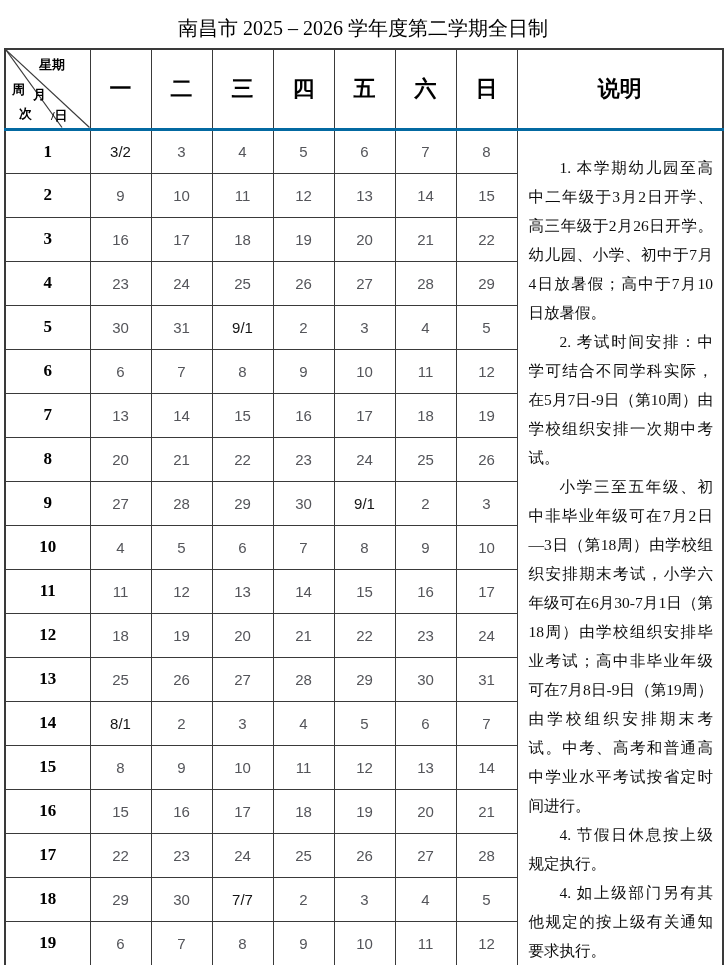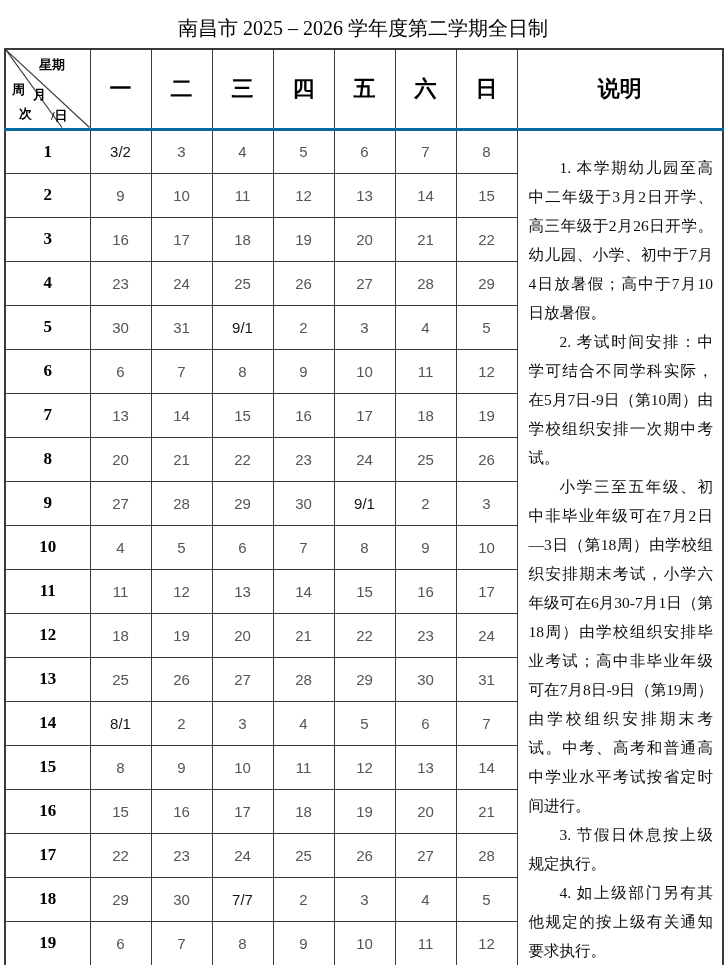--- a/index.html
+++ b/index.html
@@ -137,21 +137,21 @@
           <td class="date">3</td>
           <td class="date">4</td>
           <td class="date">5</td>
           <td class="date">6</td>
           <td class="date">7</td>
           <td class="date">8</td>
           <td class="notes-cell" rowspan="19">
             <p>1. 本学期幼儿园至高中二年级于3月2日开学、高三年级于2月26日开学。幼儿园、小学、初中于7月4日放暑假；高中于7月10日放暑假。</p>
             <p>2. 考试时间安排：中学可结合不同学科实际，在5月7日-9日（第10周）由学校组织安排一次期中考试。</p>
             <p>小学三至五年级、初中非毕业年级可在7月2日—3日（第18周）由学校组织安排期末考试，小学六年级可在6月30-7月1日（第18周）由学校组织安排毕业考试；高中非毕业年级可在7月8日-9日（第19周）由学校组织安排期末考试。中考、高考和普通高中学业水平考试按省定时间进行。</p>
-            <p>3. 节假日休息按上级规定执行。</p>
+            <p>4. 节假日休息按上级规定执行。</p>
             <p>4. 如上级部门另有其他规定的按上级有关通知要求执行。</p>
           </td>
         </tr>
         <tr>
           <td class="week-num">2</td>
           <td class="date">9</td>
           <td class="date">10</td>
           <td class="date">11</td>
           <td class="date">12</td>
           <td class="date">13</td>

